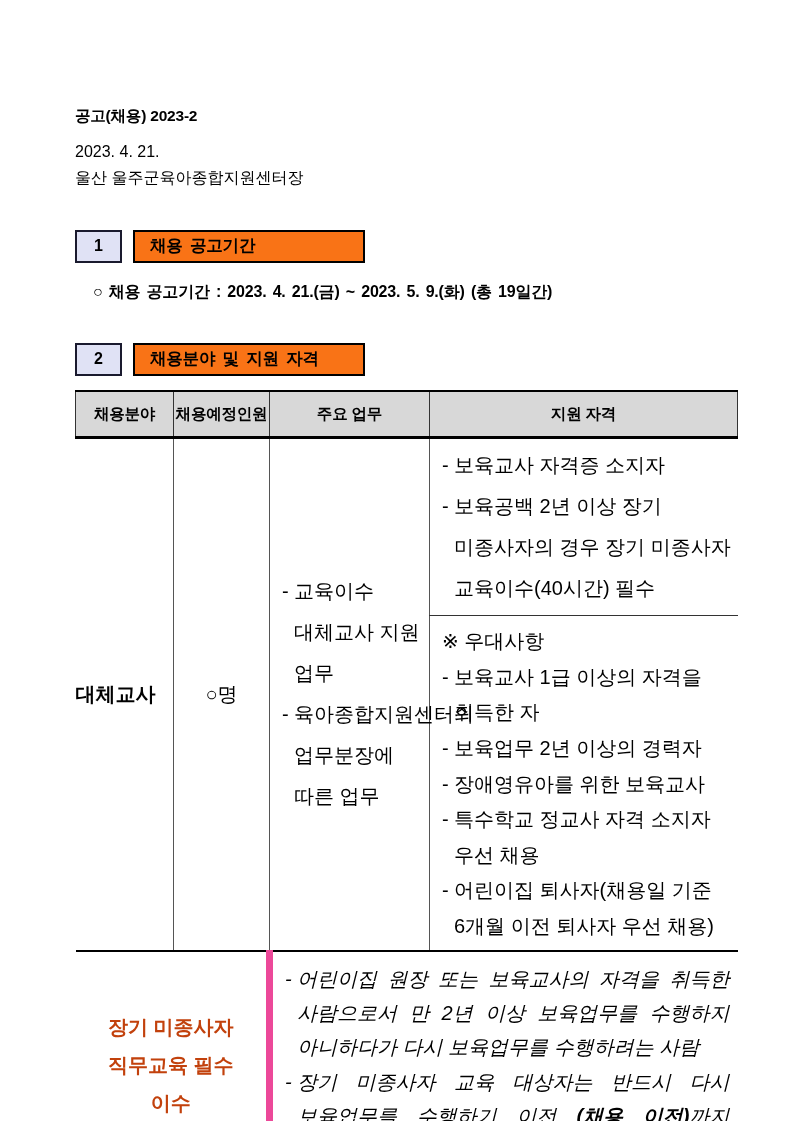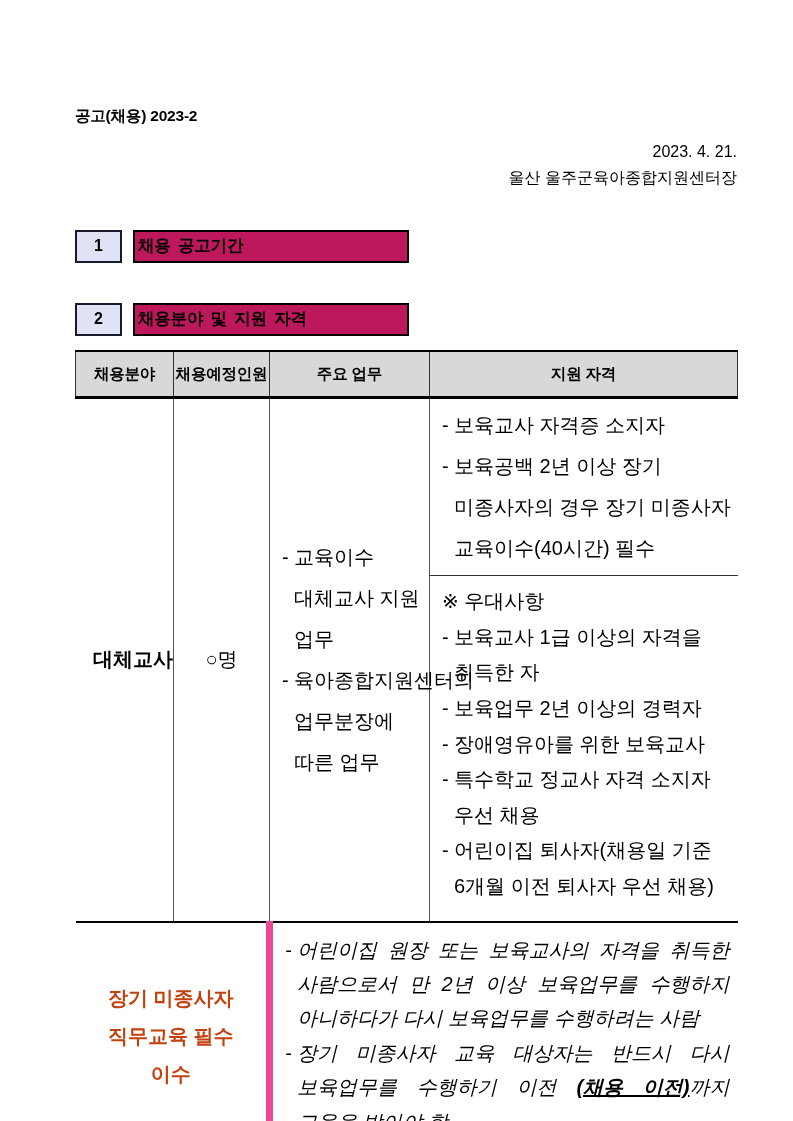--- a/index.html
+++ b/index.html
@@ -24,38 +24,38 @@
 
   .intro {
     margin-top: 40px;
     font-size: 16px; line-height: 1.8;
     text-align: justify;
     text-indent: 1.05em;
     word-break: keep-all;
     word-spacing: 2px;
   }
 
-  .dateline { margin-top: 12px; text-align: right; font-size: 16px; line-height: 1.65; }
+  .dateline { margin-top: 12px; text-align: left; font-size: 16px; line-height: 1.65; }
 
   .section-head { display: flex; align-items: stretch; gap: 11px; }
   .section-head.first { margin-top: 38px; }
   .section-head.second { margin-top: 40px; }
   .num-box {
     width: 47px; height: 33px;
     background: #e0e2f5;
     border: 2px solid #1a1a2e;
     display: flex; align-items: center; justify-content: center;
     font-size: 16px; font-weight: 700;
   }
   .title-box {
-    width: 276px; height: 33px;
+    width: 232px; height: 33px;
     border: 2px solid #000;
-    background: #be185d;
+    background: #f97316;
     display: flex; align-items: center;
-    padding-left: 3px;
+    padding-left: 15px;
     font-size: 16.5px; font-weight: 700;
     letter-spacing: -0.2px;
     word-spacing: 3px;
   }
 
   .period-line {
     margin-top: 19px;
     padding-left: 18px;
     font-size: 16px; font-weight: 700;
     letter-spacing: -0.2px;
@@ -78,39 +78,39 @@
     font-size: 15.5px; font-weight: 700;
     text-align: center; vertical-align: middle;
     letter-spacing: -0.2px;
   }
   table.recruit td {
     font-size: 20px;
     vertical-align: middle;
     word-break: keep-all;
   }
   td.c-field {
-    text-align: right; font-weight: 700; font-size: 15.5px;
+    text-align: left; font-weight: 700; font-size: 15.5px;
   }
   td.c-count { text-align: center; border-left: 1px solid #555; }
   td.c-duties {
     border-left: 1px solid #555;
     padding: 6px 6px 6px 10px;
     line-height: 2.05;
   }
   td.c-qual-top {
     border-left: 1px solid #555;
     border-bottom: 1px solid #333;
     height: 102px;
     padding: 6px 6px 6px 10px;
     line-height: 2.05;
   }
   td.c-qual-bottom {
     border-left: 1px solid #555;
     height: 182px;
-    padding: 8px 6px 16px 10px;
+    padding: 8px 6px 5px 10px;
     line-height: 1.78;
   }
   tr.bottom-row td {
     border-top: 2px solid #000;
     border-bottom: 2px solid #000;
   }
   td.c-edu-label {
     text-align: center;
     color: #c2410c;
     font-weight: 700;
@@ -145,20 +145,21 @@
   <div class="dateline">
     <div>2023. 4. 21.</div>
     <div>울산 울주군육아종합지원센터장</div>
   </div>
 
   <div class="section-head first">
     <div class="num-box">1</div>
     <div class="title-box">채용 공고기간</div>
   </div>
 
+  <div class="period-line">○ 채용 공고기간 : 2023. 4. 21.(금) ~ 2023. 5. 9.(화) (총 19일간)</div>
 
   <div class="section-head second">
     <div class="num-box">2</div>
     <div class="title-box">채용분야 및 지원 자격</div>
   </div>
 
   <table class="recruit">
     <colgroup>
       <col style="width:98px">
         <col style="width:96px">

